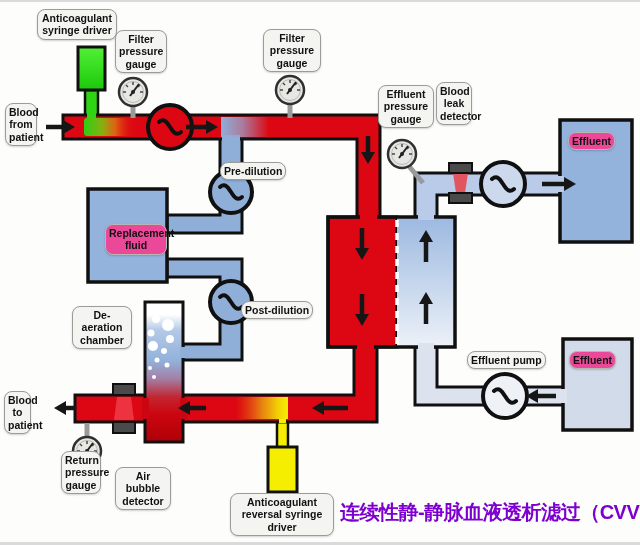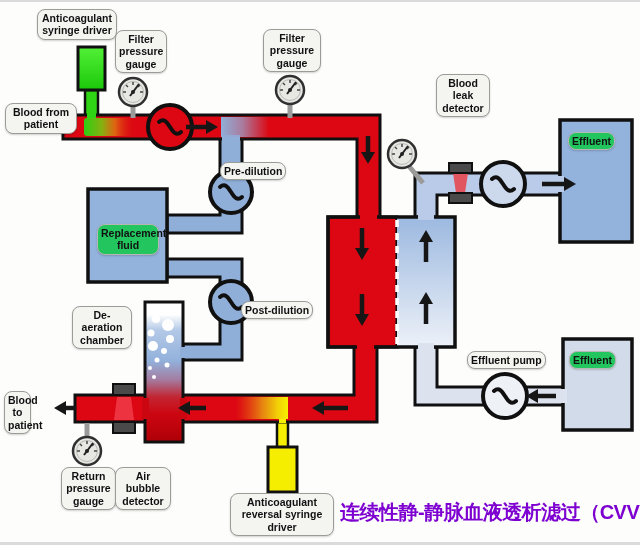--- a/index.html
+++ b/index.html
@@ -10,21 +10,21 @@
     font-family:"Liberation Sans","DejaVu Sans",sans-serif;
   }
   #stage svg{position:absolute;left:0;top:0;}
   .c{
     position:absolute;background:#f4f4f1;border:1.5px solid #9b9b98;
     border-radius:8px;padding:2px 3px;box-sizing:border-box;
     font-size:10.5px;font-weight:bold;color:#111;text-align:center;
     line-height:1.18;box-shadow:0 1px 2px rgba(0,0,0,.18);
   }
   .one{white-space:nowrap;}
-  .inbox{background:#22c55e;border-color:#b7b7b4;}
+  .inbox{background:#ec4899;border-color:#b7b7b4;}
   #caption{
     position:absolute;font-weight:bold;font-size:20px;color:#7d00d0;
     white-space:nowrap;text-align:center;letter-spacing:-0.5px;
   }
 </style>
 </head>
 <body>
 
 <div id="stage">
 
@@ -224,29 +224,30 @@
     <line x1="206" y1="406" x2="190" y2="406"></line>
         <polygon points="190,399 190,413 178,406" stroke="none"></polygon>
     <line x1="76" y1="406" x2="66" y2="406"></line>
         <polygon points="66,399 66,413 54,406" stroke="none"></polygon>
   </g>
 </svg>
 
 <div class="c" style="left:37px;top:7px;width:80px">Anticoagulant syringe driver</div>
 <div class="c" style="left:115px;top:28px;width:52px">Filter pressure gauge</div>
 <div class="c" style="left:263px;top:27px;width:58px">Filter pressure gauge</div>
-<div class="c" style="left:5px;top:101px;width:72px">Blood from patient</div>
+<div class="c" style="left:5px;top:101px;width:32px">Blood from patient</div>
 <div class="c one" style="left:220px;top:160px">Pre-dilution</div>
-<div class="c" style="left:436px;top:72px;width:54px">Blood leak detector</div>
+<div class="c" style="left:378px;top:83px;width:56px">Effluent pressure gauge</div>
+<div class="c" style="left:436px;top:80px;width:36px">Blood leak detector</div>
 <div class="c one inbox" style="left:568px;top:130px">Effluent</div>
-<div class="c inbox" style="left:97px;top:222px;width:62px">Replacement fluid</div>
+<div class="c inbox" style="left:105px;top:222px;width:62px">Replacement fluid</div>
 <div class="c one" style="left:241px;top:299px">Post-dilution</div>
 <div class="c" style="left:72px;top:304px;width:60px">De-aeration chamber</div>
 <div class="c one" style="left:467px;top:349px">Effluent pump</div>
 <div class="c one inbox" style="left:569px;top:349px">Effluent</div>
 <div class="c" style="left:4px;top:389px;width:27px">Blood to patient</div>
-<div class="c" style="left:61px;top:465px;width:55px">Return pressure gauge</div>
+<div class="c" style="left:61px;top:449px;width:40px">Return pressure gauge</div>
 <div class="c" style="left:115px;top:465px;width:56px">Air bubble detector</div>
 <div class="c" style="left:230px;top:491px;width:104px">Anticoagulant reversal syringe driver</div>
 
 <div id="caption" style="left:340px;top:497px;width:298px">连续性静-静脉血液透析滤过（CVVHDF）</div>
 
 </div>
 
 </body></html>

